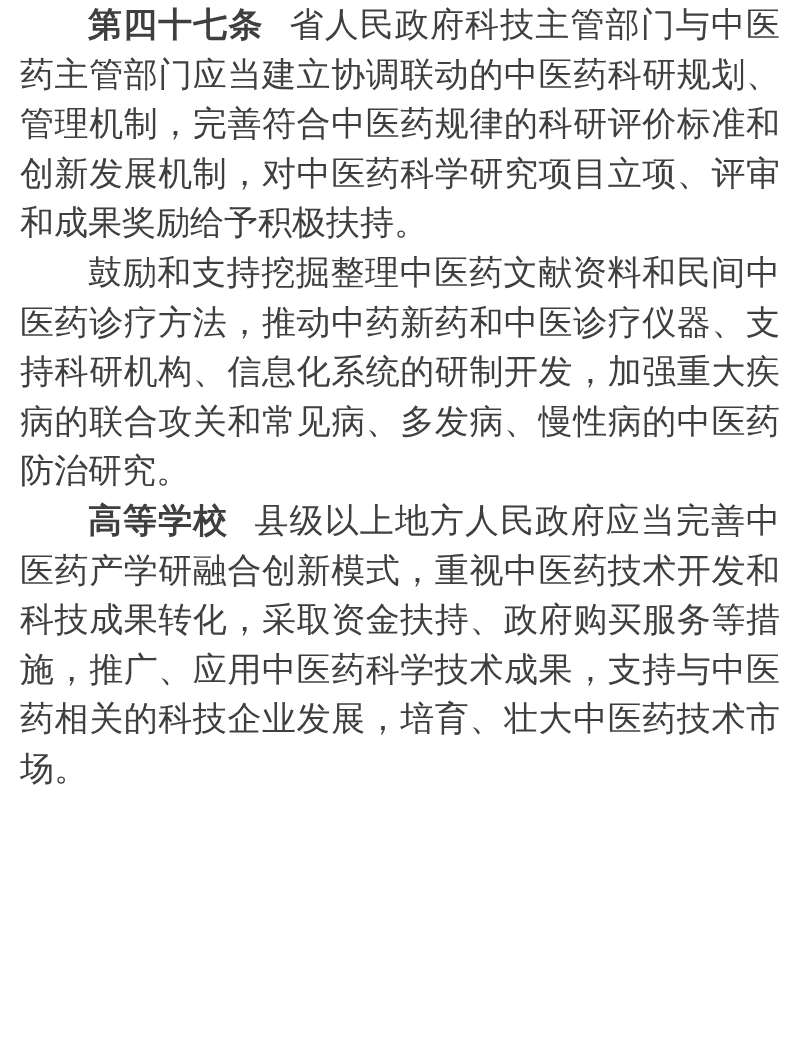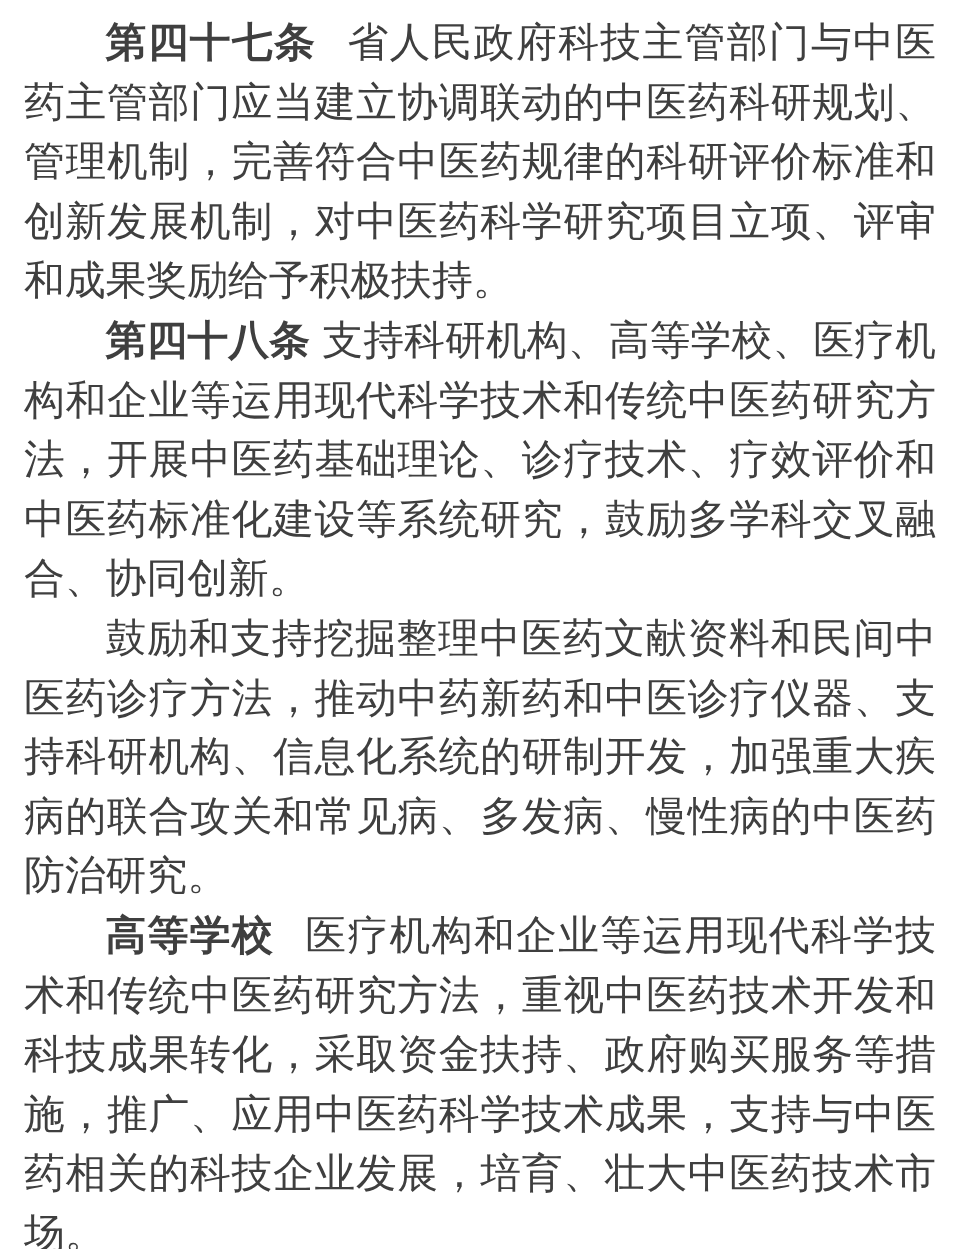--- a/index.html
+++ b/index.html
@@ -5,21 +5,21 @@
   html, body {
     margin: 0;
     padding: 0;
     background: #ffffff;
   }
   .page {
     position: relative;
     width: 800px;
     height: 1041px;
     box-sizing: border-box;
-    padding: 12px 20px;
+    padding: 0 20px;
     overflow: hidden;
     background: var(--page-bg, #ffffff);
   }
   p.law-para {
     margin: 0;
     padding: 0;
     font-family: "Liberation Sans", sans-serif;
     font-size: 34px;
     line-height: 49.6px;
     color: var(--text-color, #3f3f3f);
@@ -36,25 +36,22 @@
 </style>
 </head>
 <body>
 
 <div class="page">
 
   <p class="law-para">
     <span class="article-head gap-wide">第四十七条</span><span>省人民政府科技主管部门与中医药主管部门应当建立协调联动的中医药科研规划、管理机制，完善符合中医药规律的科研评价标准和创新发展机制，对中医药科学研究项目立项、评审和成果奖励给予积极扶持。</span>
   </p>
 
-  <p class="law-para">
-    <span class="article-head gap-narrow">第四十八条</span><span>支持科研机构、高等学校、医疗机构和企业等运用现代科学技术和传统中医药研究方法，开展中医药基础理论、诊疗技术、疗效评价和中医药标准化建设等系统研究，鼓励多学科交叉融合、协同创新。</span>
-  </p>
 
   <p class="law-para">
     <span>鼓励和支持挖掘整理中医药文献资料和民间中医药诊疗方法，推动中药新药和中医诊疗仪器、支持科研机构、信息化系统的研制开发，加强重大疾病的联合攻关和常见病、多发病、慢性病的中医药防治研究。</span>
   </p>
 
   <p class="law-para">
-    <span class="article-head gap-wide">高等学校</span><span>医疗机构和企业等运用现代科学技术和传统中医药研究方法，重视中医药技术开发和科技成果转化，采取资金扶持、政府购买服务等措施，推广、应用中医药科学技术成果，支持与中医药相关的科技企业发展，培育、壮大中医药技术市场。</span>
+    <span class="article-head gap-wide">高等学校</span><span>县级以上地方人民政府应当完善中医药产学研融合创新模式，重视中医药技术开发和科技成果转化，采取资金扶持、政府购买服务等措施，推广、应用中医药科学技术成果，支持与中医药相关的科技企业发展，培育、壮大中医药技术市场。</span>
   </p>
 
 </div>
 
 </body></html>

